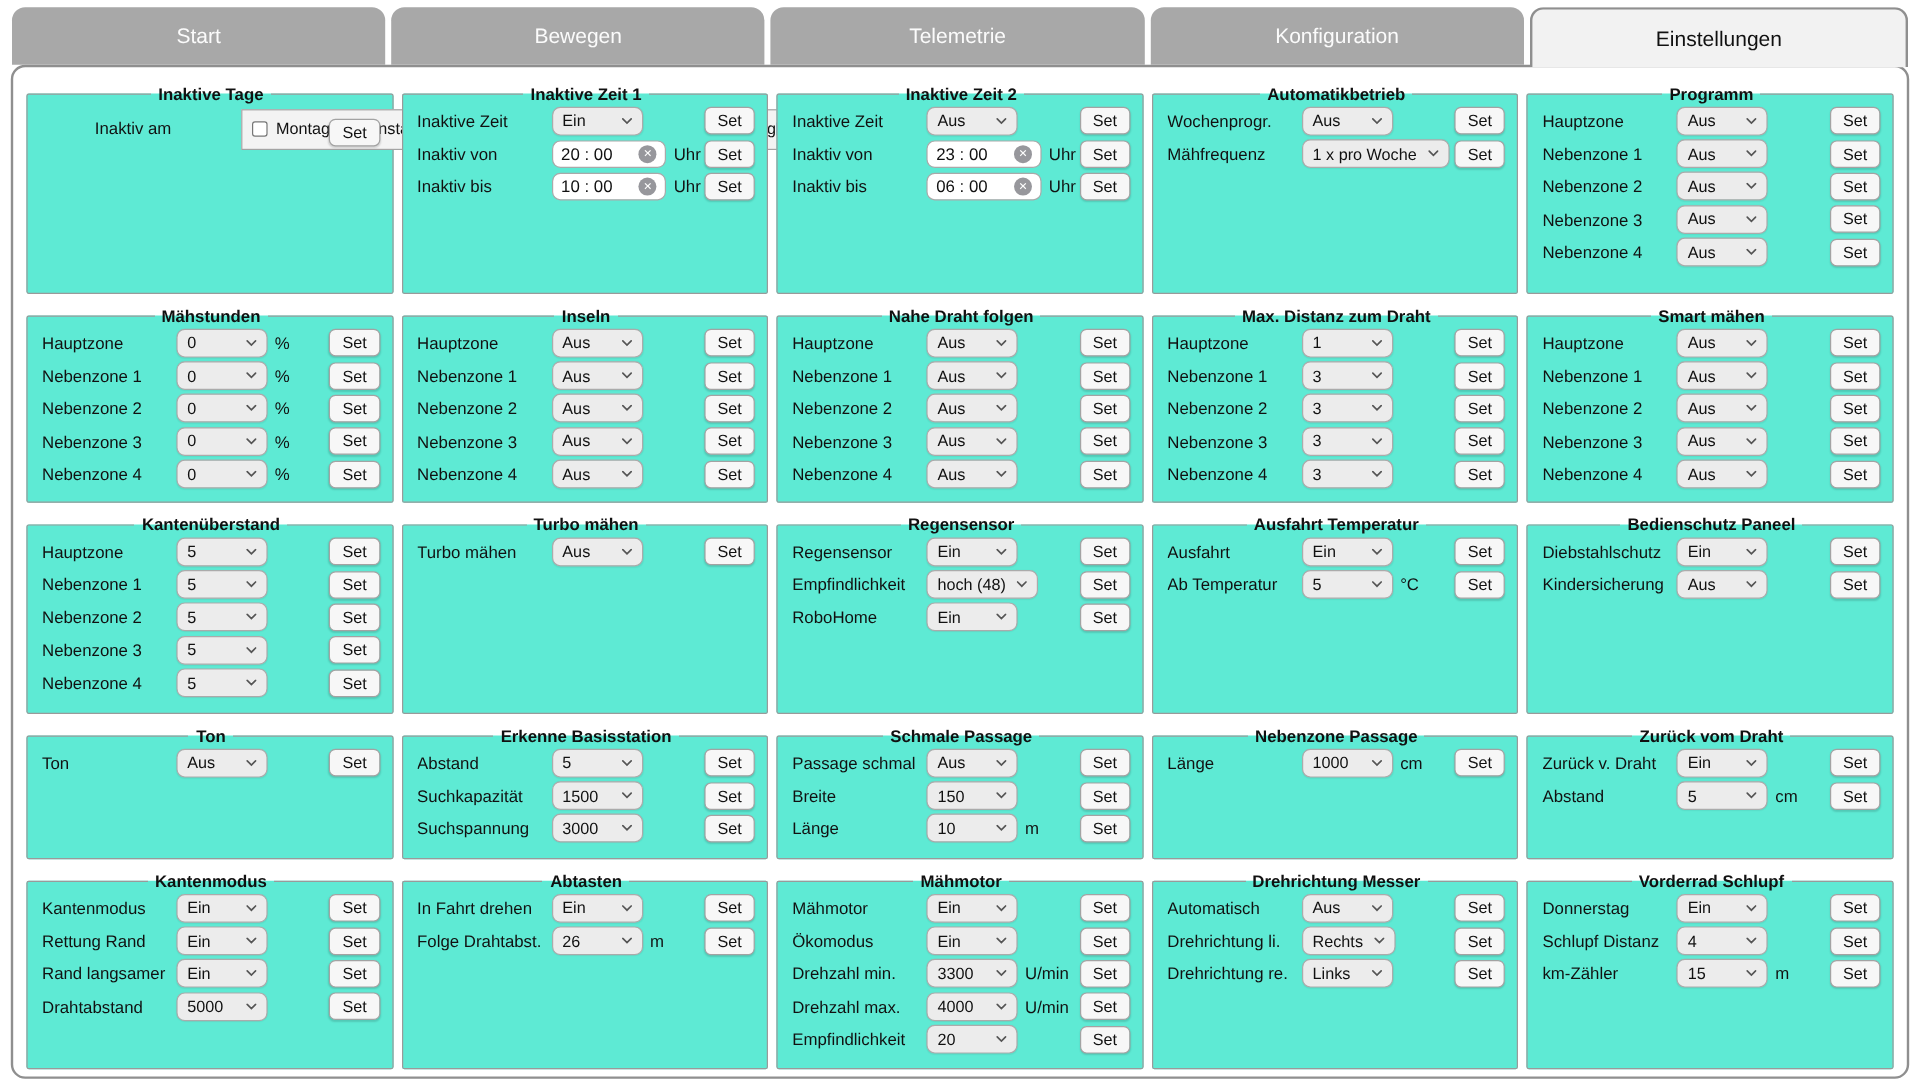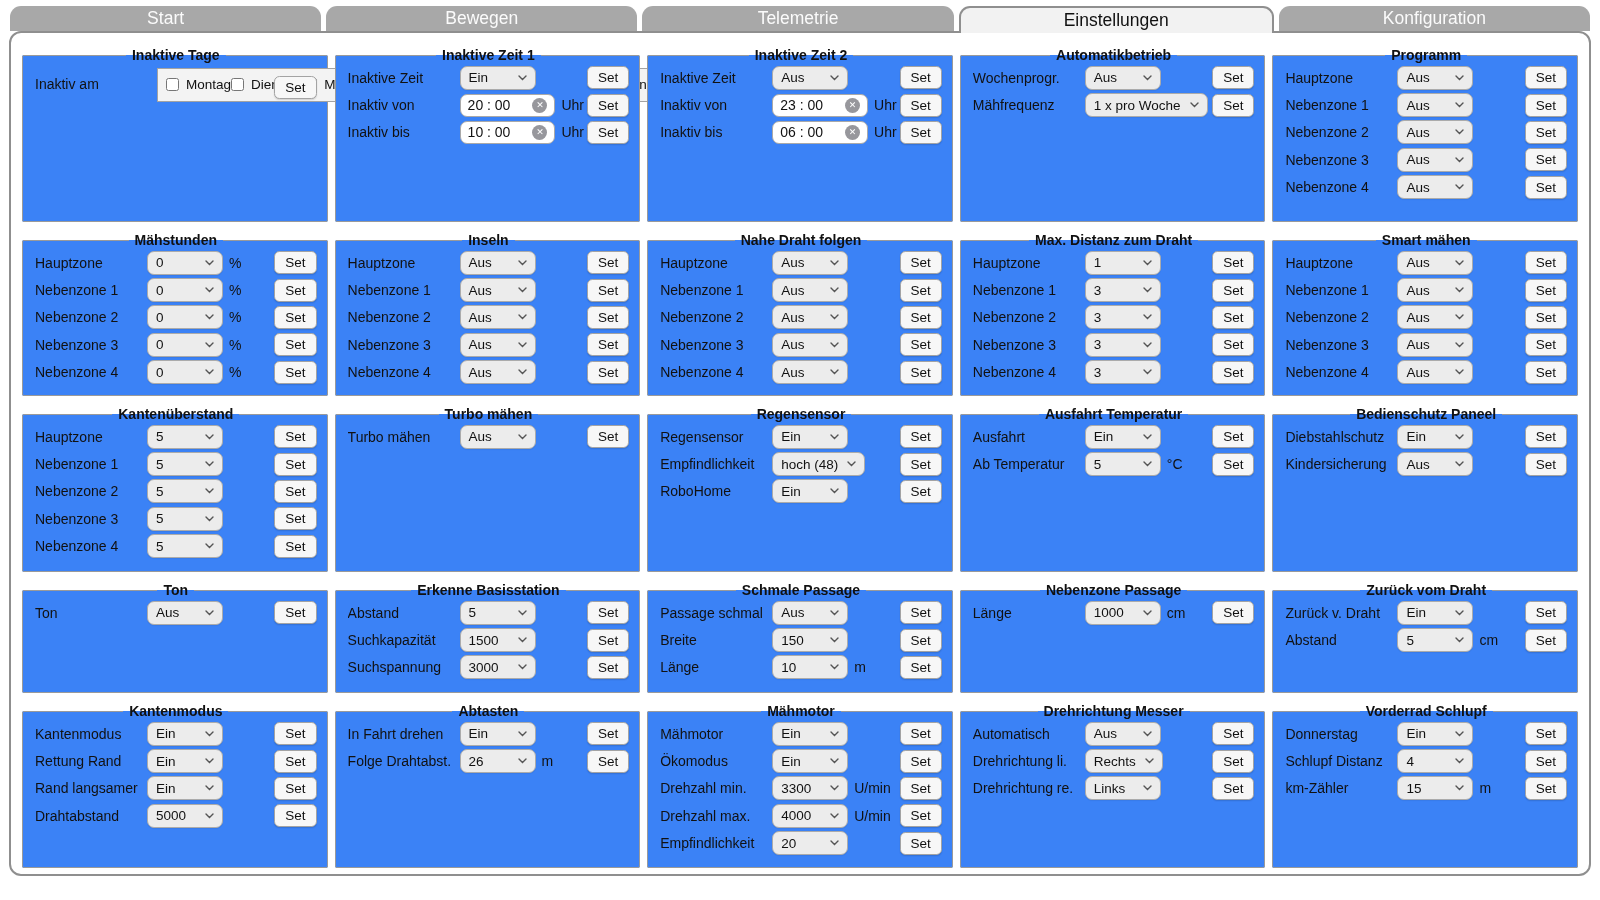--- a/index.html
+++ b/index.html
@@ -1,34 +1,34 @@
 <!DOCTYPE html>
 <html><head>
 <meta charset="utf-8">
 <style>
   html,body{margin:0;padding:0;background:#fff;}
   body{font-family:"Liberation Sans","DejaVu Sans",sans-serif;color:#111;}
   .page{margin:6px 9px;}
   
   .tabs{display:flex;gap:5px;position:relative;z-index:2;padding:0 1px;}
-  .tab{flex:1;height:25px;display:flex;align-items:center;justify-content:center;
+  .tab{flex:1;height:48px;display:flex;align-items:center;justify-content:center;
        background:#a8a8a8;color:#fbfbfb;font-size:17.5px;border-radius:11px 11px 0 0;cursor:pointer;}
   .tab.active{background:#f2f2f2;color:#111;border:2px solid #8f8f8f;border-bottom:none;
        margin-bottom:-2px;cursor:default;}
   
   .content{border:2px solid #8f8f8f;border-radius:12px;background:#fff;padding:14px 11px 6px;}
   .grid{display:grid;grid-template-columns:repeat(5,1fr);
         grid-template-rows:175px 164px 166px 111px 165px;gap:10px 7px;}
-  fieldset.panel{margin:0;border:1.5px solid #9a9a9a;border-radius:2px;background:#3b82f6;
+  fieldset.panel{margin:0;border:1.5px solid #9a9a9a;border-radius:2px;background:#5eead4;
         padding:1px 10px 8px 12px;min-width:0;}
   legend{font-weight:700;font-size:14px;padding:0 6px;margin:0 auto;white-space:nowrap;}
   
   .row{display:flex;align-items:center;height:27.4px;}
   .row.top{align-items:flex-start;height:auto;padding-top:4px;}
-  .row.top .lbl{padding-top:8px;}
+  .row.top .lbl{padding-top:8px;margin-left:44px;}
   .row.top .set{margin-top:8px;}
   .lbl{flex:0 0 112px;font-size:14px;white-space:nowrap;overflow:hidden;}
   .ctrl{display:flex;align-items:center;gap:6px;min-width:0;}
   .unit{font-size:14px;white-space:nowrap;}
   
   .sel{display:inline-flex;align-items:center;justify-content:space-between;gap:9px;min-width:58px;
        padding:3.5px 8px;background:#ececec;border:1px solid #ababab;border-radius:7px;
        font-size:13.5px;white-space:nowrap;cursor:pointer;box-shadow:0 .5px 1px rgba(0,0,0,.06);}
   .sel .val{pointer-events:none;}
   .chev{flex:0 0 auto;}
@@ -48,22 +48,22 @@
   input[type=checkbox]{width:13px;height:13px;accent-color:#1b62d9;margin:0;cursor:pointer;}
 </style>
 </head>
 <body>
 
 <div class="page">
   <div class="tabs">
       <div class="tab">Start</div>
       <div class="tab">Bewegen</div>
       <div class="tab">Telemetrie</div>
+      <div class="tab">Konfiguration</div>
       <div class="tab active">Einstellungen</div>
-      <div class="tab">Konfiguration</div>
     </div>
   <div class="content">
     <div class="grid">
         <fieldset class="panel">
           <legend>Inaktive Tage</legend>
           <div class="row top">
             <span class="lbl">Inaktiv am</span>
             <span class="ctrl">
               <span class="daybox">
                 <label class="day">

